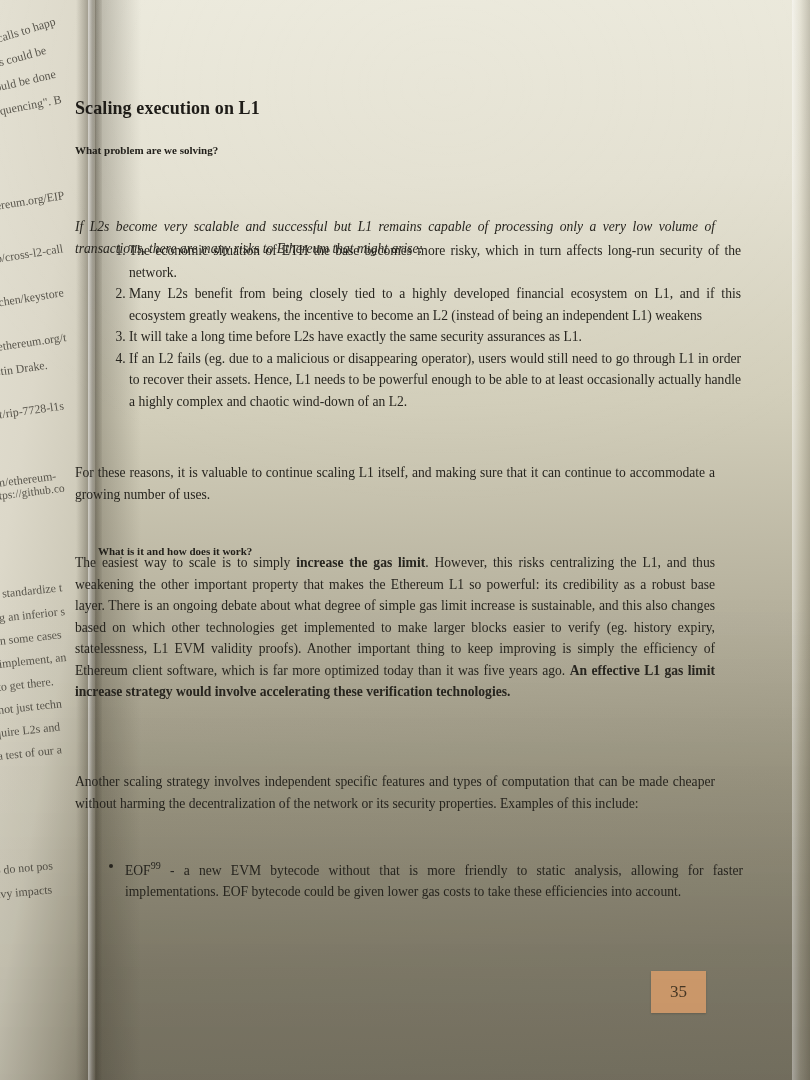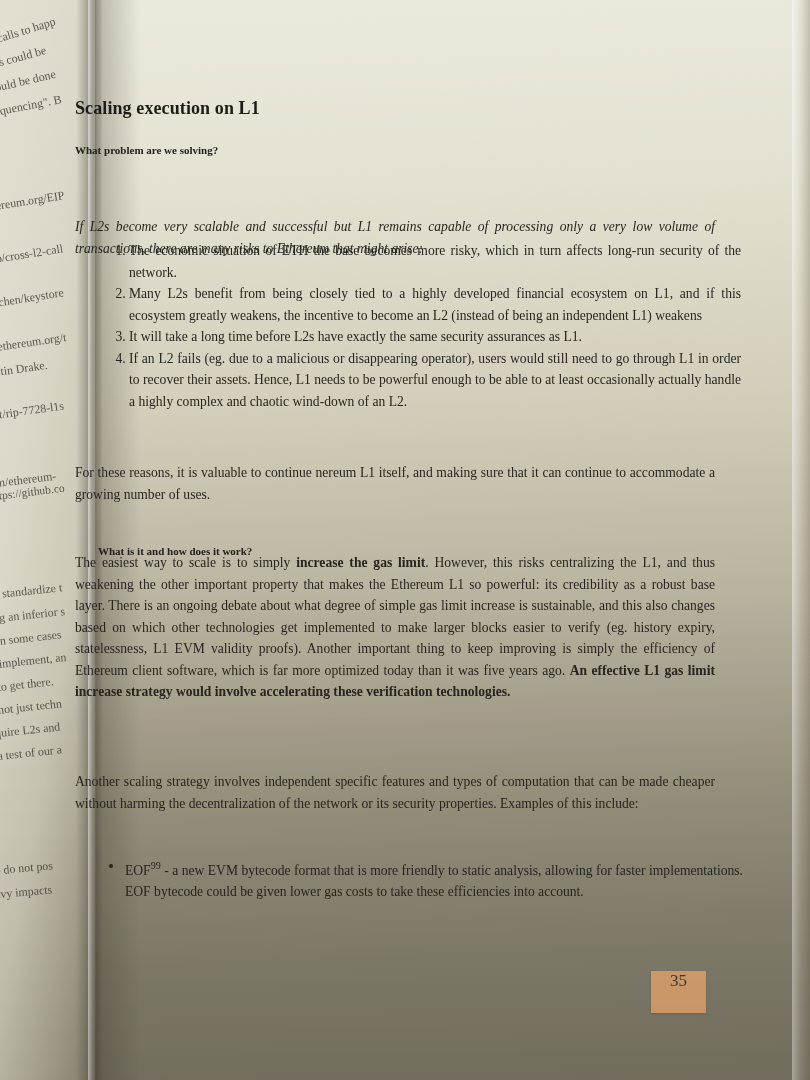--- a/index.html
+++ b/index.html
@@ -94,21 +94,21 @@
     content:"";position:absolute;left:-16px;top:9px;
     width:4px;height:4px;border-radius:50%;background:#27251f;
   }
   sup{font-size:10px;vertical-align:super;}
   b{font-weight:bold;}
 
   .page-num{
     position:absolute;left:576px;top:971px;
     width:55px;height:42px;
     background:#d9a271;
-    display:flex;justify-content:center;
+    display:flex;align-items:center;justify-content:center;
     font-size:17px;color:#4a3a26;
     box-shadow:0 1px 2px rgba(0,0,0,.18);
   }
 
   
   .inner-shade{
     position:absolute;left:0;top:0;width:46px;height:1080px;
     background:linear-gradient(90deg,rgba(60,55,42,.30),rgba(60,55,42,0));
     pointer-events:none;
   }
@@ -156,30 +156,30 @@
 
       <p class="body" id="intro">If L2s become very scalable and successful but L1 remains capable of processing only a very low volume of transactions, there are many risks to Ethereum that might arise:</p>
 
       <ol class="risks">
         <li class="body">The economic situation of ETH the base becomes more risky, which in turn affects long-run security of the network.</li>
         <li class="body">Many L2s benefit from being closely tied to a highly developed financial ecosystem on L1, and if this ecosystem greatly weakens, the incentive to become an L2 (instead of being an independent L1) weakens</li>
         <li class="body">It will take a long time before L2s have exactly the same security assurances as L1.</li>
         <li class="body">If an L2 fails (eg. due to a malicious or disappearing operator), users would still need to go through L1 in order to recover their assets. Hence, L1 needs to be powerful enough to be able to at least occasionally actually handle a highly complex and chaotic wind-down of an L2.</li>
       </ol>
 
-      <p class="body" id="reasons">For these reasons, it is valuable to continue nereum L1 itself, and making sure that it can continue to accommodate a growing number of uses.</p>
+      <p class="body" id="reasons">For these reasons, it is valuable to continue scaling L1 itself, and making sure that it can continue to accommodate a growing number of uses.</p>
 
       <h2 class="sub-title" id="sub2">What is it and how does it work?</h2>
 
       <p class="body" id="para1"><span>The easiest way to scale is to simply </span><b>increase the gas limit</b><span>. However, this risks centralizing the L1, and thus weakening the other important property that makes the Ethereum L1 so powerful: its credibility as a robust base layer. There is an ongoing debate about what degree of simple gas limit increase is sustainable, and this also changes based on which other technologies get implemented to make larger blocks easier to verify (eg. history expiry, statelessness, L1 EVM validity proofs). Another important thing to keep improving is simply the efficiency of Ethereum client software, which is far more optimized today than it was five years ago. </span><b>An effective L1 gas limit increase strategy would involve accelerating these verification technologies.</b></p>
 
       <p class="body" id="para2">Another scaling strategy involves independent specific features and types of computation that can be made cheaper without harming the decentralization of the network or its security properties. Examples of this include:</p>
 
       <ul class="examples">
-        <li class="body"><span>EOF</span><sup>99</sup><span> - a new EVM bytecode format that is more friendly to static analysis, allowing for faster implementations. EOF bytecode could be given lower gas costs to take these efficiencies into account.</span></li>
+        <li class="body"><span>EOF</span><sup>99</sup><span> - a new EVM bytecode without that is more friendly to static analysis, allowing for faster implementations. EOF bytecode could be given lower gas costs to take these efficiencies into account.</span></li>
       </ul>
 
       <div class="page-num">
           <span>35</span>
         </div>
     </div>
     <div class="book-edge"></div>
   </div>
 
 </div>

